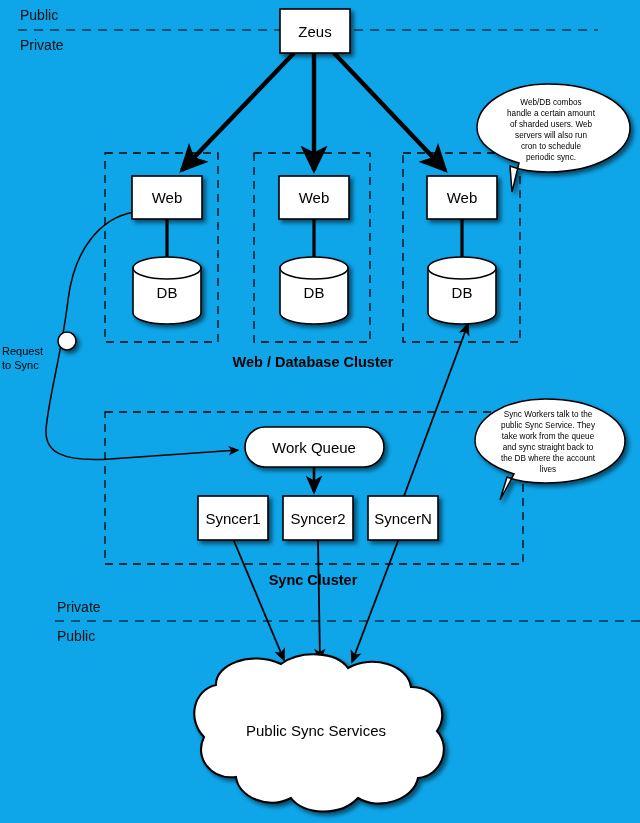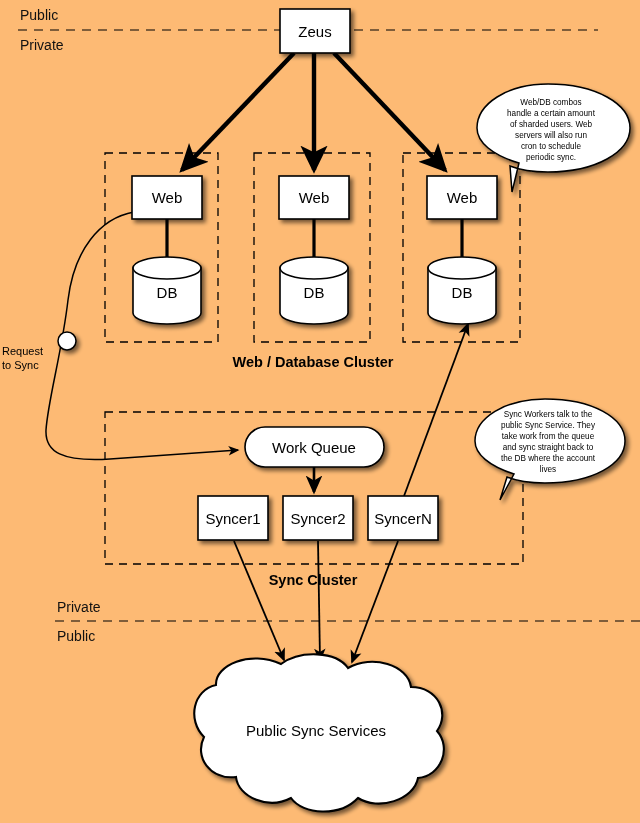--- a/index.html
+++ b/index.html
@@ -8,21 +8,21 @@
     background: #ffffff;
   }
   body {
     font-family: "Liberation Sans", sans-serif;
     color: #000000;
   }
   #diagram-root {
     position: relative;
     width: 640px;
     height: 823px;
-    background: #fdba74;
+    background: #0ea5e9;
     overflow: hidden;
   }
   #diagram-svg {
     position: absolute;
     left: 0;
     top: 0;
     width: 640px;
     height: 823px;
   }
   .node-label {

